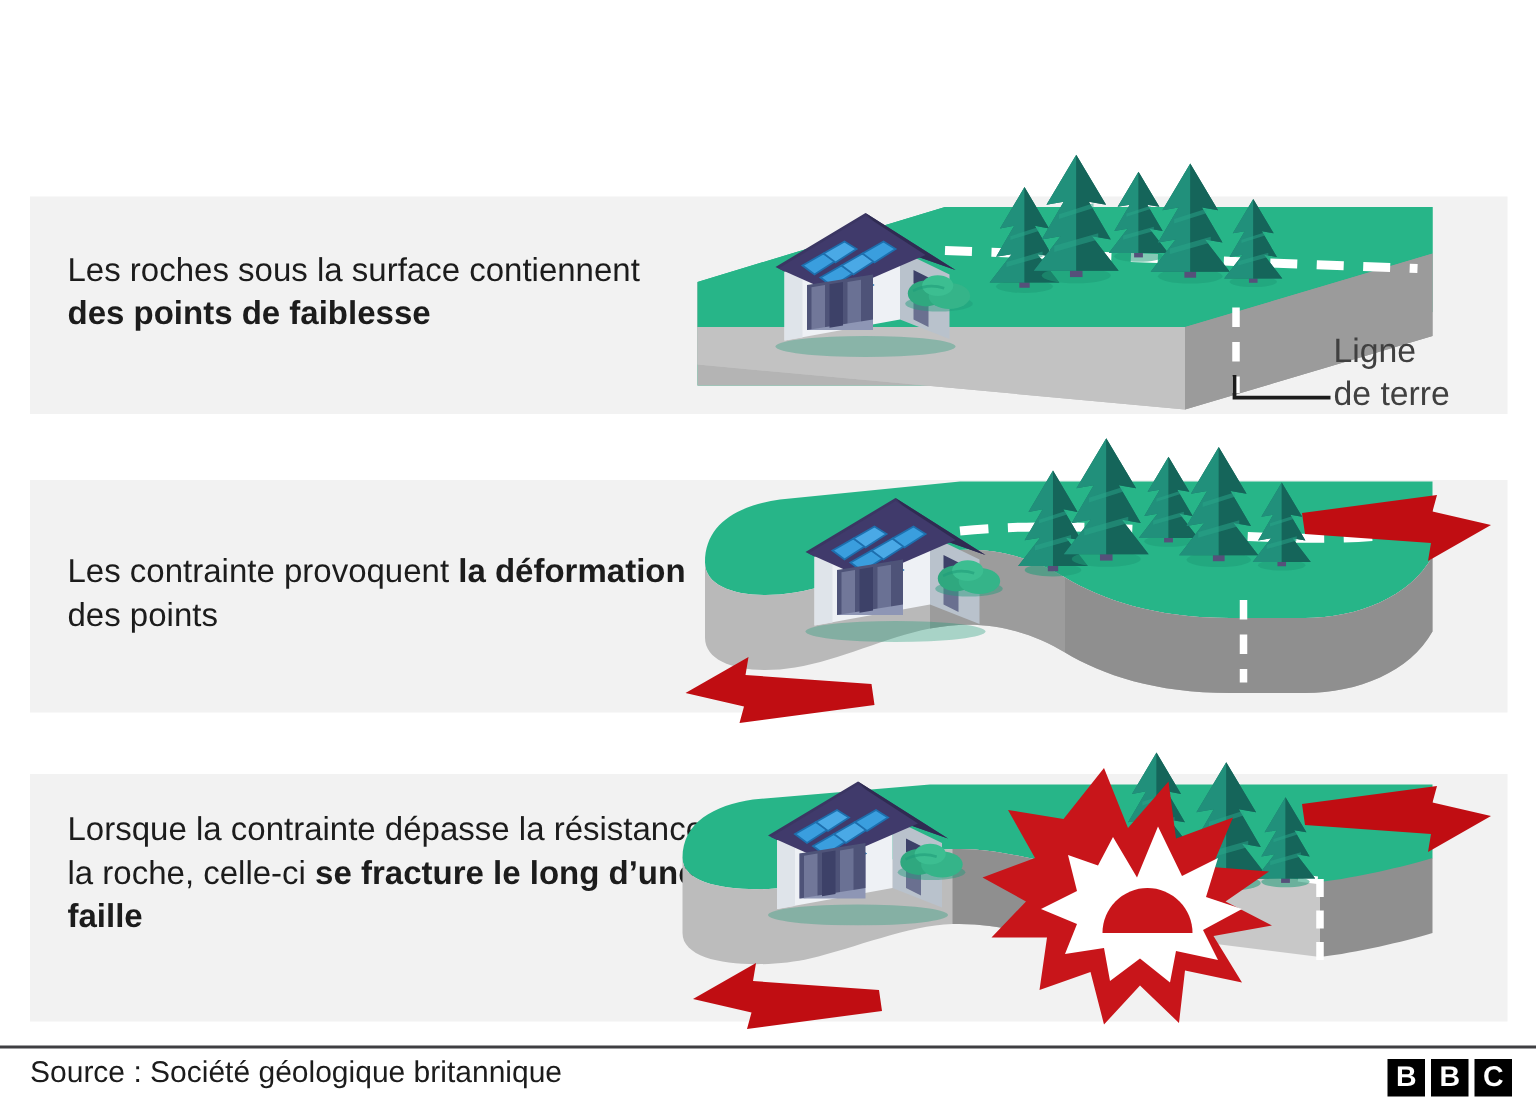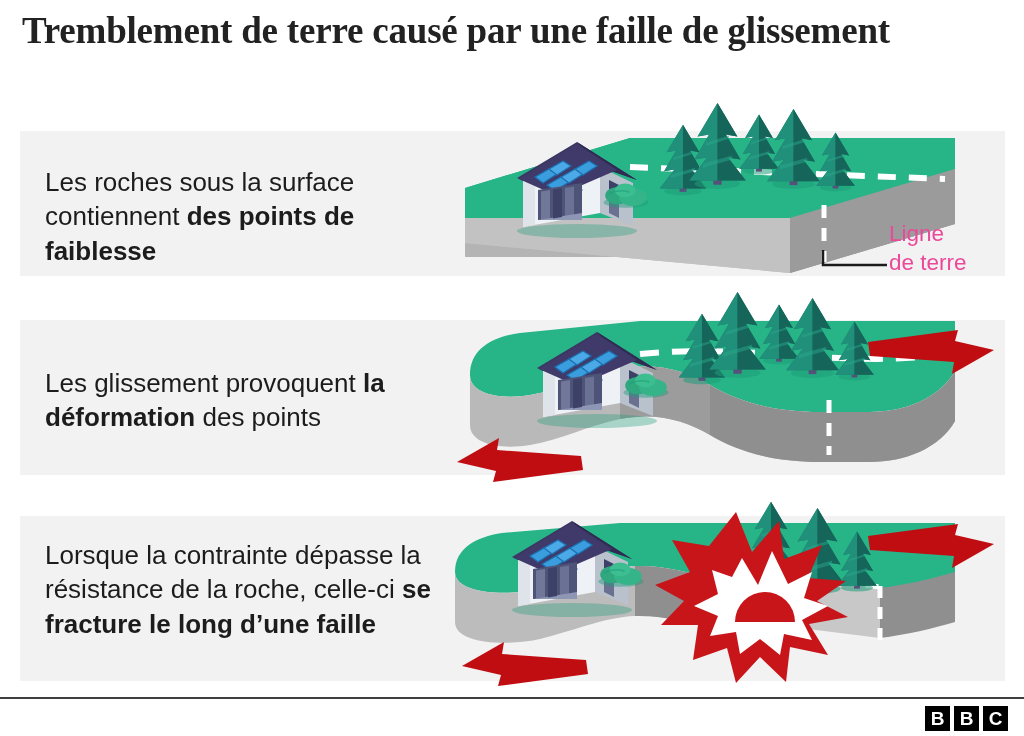--- a/index.html
+++ b/index.html
@@ -32,21 +32,21 @@
     background: #f2f2f2;
     overflow: visible;
   }
   #panel-1 { top: 131px; height: 145px; }
   #panel-2 { top: 320px; height: 155px; }
   #panel-3 { top: 516px; height: 165px; }
 
   .panel-text {
     position: absolute;
     left: 25px;
-    font-size: 26px;
+    font-size: 22px;
     line-height: 1.32;
     color: #1c1c1c;
     font-weight: 400;
   }
   #panel-1 .panel-text { top: 34px; width: 420px; }
   #panel-2 .panel-text { top: 46px; width: 450px; }
   #panel-3 .panel-text { top: 22px; width: 460px; }
   .panel-text b { font-weight: 700; }
 
   
@@ -56,21 +56,21 @@
     width: 1024px; height: 736px;
     pointer-events: none;
   }
 
   
   .fault-label {
     position: absolute;
     left: 889px; top: 219px;
     font-size: 22.5px;
     line-height: 1.30;
-    color: #ec4899;
+    color: #404040;
     white-space: nowrap;
   }
 
   
   .footer-rule {
     position: absolute;
     left: 0; top: 697px;
     width: 1024px; height: 2px;
     background: #3f3f42;
   }
@@ -97,31 +97,30 @@
     line-height: 25px;
     text-align: center;
     font-family: "Liberation Sans", sans-serif;
   }
 </style>
 </head>
 <body>
 
 <div class="page">
 
-  <h1 class="title">Tremblement de terre causé par une faille de glissement</h1>
 
   <div class="panel" id="panel-1">
     <div class="panel-text">
       <span>Les roches sous la surface contiennent </span><b>des points de faiblesse</b>
     </div>
   </div>
 
   <div class="panel" id="panel-2">
     <div class="panel-text">
-      <span>Les glissement provoquent </span><b>la déformation</b><span> des points</span>
+      <span>Les contrainte provoquent </span><b>la déformation</b><span> des points</span>
     </div>
   </div>
 
   <div class="panel" id="panel-3">
     <div class="panel-text">
       <span>Lorsque la contrainte dépasse la résistance de la roche, celle-ci </span><b>se fracture le long d’une faille</b>
     </div>
   </div>
 
   <svg class="art" viewBox="0 0 1024 736">
@@ -343,19 +342,20 @@
       <use href="#arrow-left" x="460" y="640" width="130" height="48"></use>
     </g>
   </svg>
 
   <div class="fault-label">
     <div>Ligne</div>
     <div>de terre</div>
   </div>
 
   <div class="footer-rule"></div>
+  <div class="source">Source : Société géologique britannique</div>
   <div class="bbc-logo">
     <span>B</span>
     <span>B</span>
     <span>C</span>
   </div>
 
 </div>
 
 </body></html>

